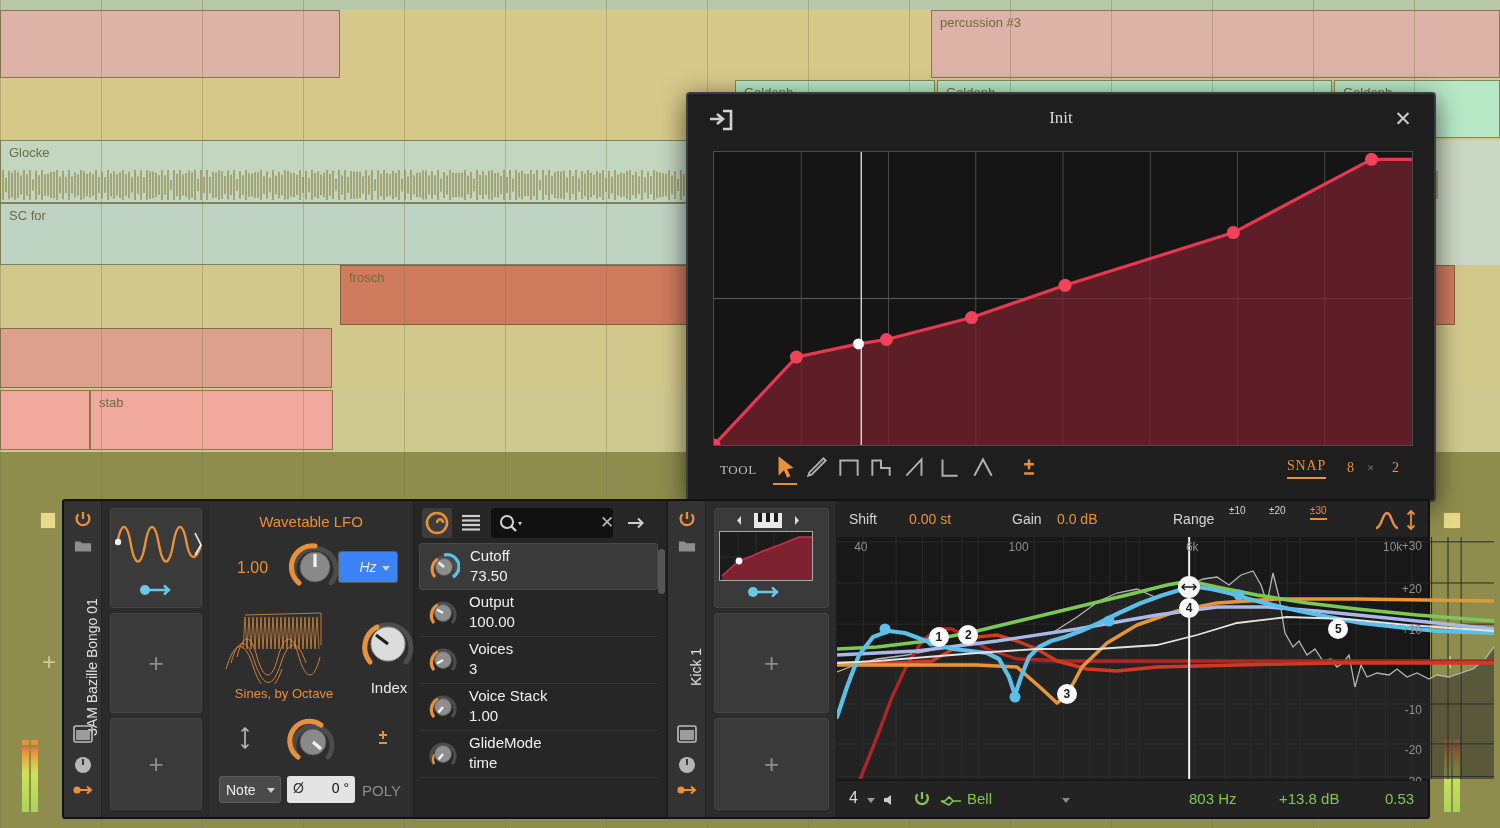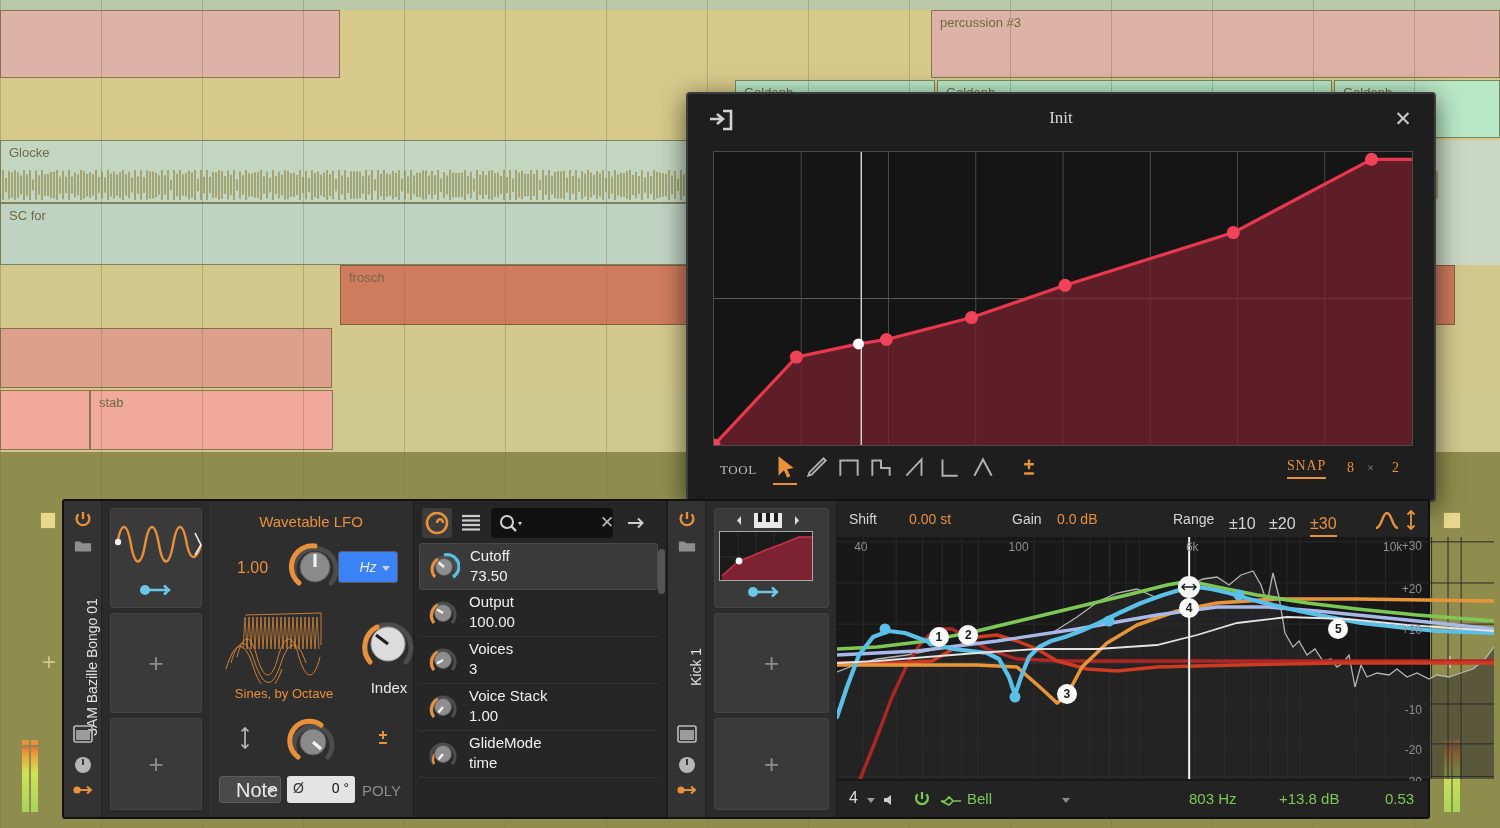--- a/index.html
+++ b/index.html
@@ -86,21 +86,21 @@
     position:absolute; right:15px; top:50px; width:60px; height:32px;
     background:#3b82f6; border:1px solid #5c5c5c; border-radius:3px;
     color:#e8e8e8; font-size:14px; font-style:italic; text-align:center; line-height:31px; cursor:pointer;
   }
   #lfoUnit::after { content:""; position:absolute; right:7px; top:14px; border-left:4px solid transparent; border-right:4px solid transparent; border-top:5px solid #cfcfcf; }
   #wtName { position:absolute; left:0; width:150px; top:185px; text-align:center; color:#e8903a; font-size:13px; }
   #indexLabel { position:absolute; left:140px; width:80px; top:178px; text-align:center; color:#e9e9e9; font-size:15px; }
   #noteBtn {
     position:absolute; left:10px; bottom:14px; width:62px; height:27px;
     background:#4a4a4a; border:1px solid #5c5c5c; border-radius:3px;
-    color:#ededed; font-size:20px; line-height:26px; padding-left:16px; cursor:pointer;margin-top:15px;
+    color:#ededed; font-size:14px; line-height:26px; padding-left:6px; cursor:pointer;margin-top:15px;
   }
   #noteBtn::after { content:""; position:absolute; right:5px; top:11px; border-left:4px solid transparent; border-right:4px solid transparent; border-top:5px solid #cfcfcf; }
   #phaseBox {
     position:absolute; left:78px; bottom:14px; width:68px; height:27px;
     background:#e4e4e4; border-radius:3px; color:#1d1d1d; font-size:14px; cursor:text;
   }
   #phaseSym { position:absolute; left:6px; top:4px; font-size:14px; color:#333; }
   #phaseVal { position:absolute; right:6px; top:4px; font-size:14px; color:#111; }
   #polyLabel { position:absolute; right:12px; bottom:18px; color:#8d8d8d; font-size:15px; }
   #plusMinus { position:absolute; right:22px; top:228px; color:#e8903a; font-size:15px; cursor:pointer; }
@@ -123,21 +123,21 @@
   .pknob { position:absolute; left:8px; top:7px; width:32px; height:32px; }
   .pname { position:absolute; left:50px; top:3px; color:#f0f0f0; font-size:15px; }
   .pval  { position:absolute; left:50px; top:23px; color:#f0f0f0; font-size:15px; }
   #prScroll { position:absolute; right:1px; top:48px; width:7px; height:45px; background:#555; border-radius:4px; }
 
   
   #eqPanel { position:absolute; left:773px; top:0; right:0; bottom:0; background:#1c1c1c; }
   #eqHeader { position:absolute; left:0; right:0; top:0; height:36px; background:#232323; }
   .eqhLabel { position:absolute; top:10px; color:#d4d4d4; font-size:14px; }
   .eqhVal { position:absolute; top:10px; color:#e8903a; font-size:14px; }
-  .rangeBtn { position:absolute; top:14px; color:#d4d4d4; font-size:16px; cursor:pointer; }
+  .rangeBtn { position:absolute; top:4px; color:#d4d4d4; font-size:10px; cursor:pointer; }
   .rangeBtn.act { color:#e8903a; border-bottom:2px solid #e8903a; padding-bottom:2px; }
   #eqGraph { position:absolute; left:0; right:0; top:36px; bottom:36px; background:#181818; }
   #eqFooter { position:absolute; left:0; right:0; bottom:0; height:36px; background:#232323; }
   .eqfItem { position:absolute; top:9px; color:#7dc855; font-size:15px; }
   #bandNum { position:absolute; left:12px; top:8px; color:#dcdcdc; font-size:16px; cursor:pointer; }
   #bandNumCar { position:absolute; left:30px; top:17px; border-left:4px solid transparent; border-right:4px solid transparent; border-top:5px solid #9a9a9a; }
   #muteIco { position:absolute; left:45px; top:12px; cursor:pointer; }
   #typeCar { position:absolute; left:225px; top:17px; border-left:4px solid transparent; border-right:4px solid transparent; border-top:5px solid #8c8c8c; cursor:pointer; }
   .axL { position:absolute; color:#8e8e8e; font-size:12px; }
 

